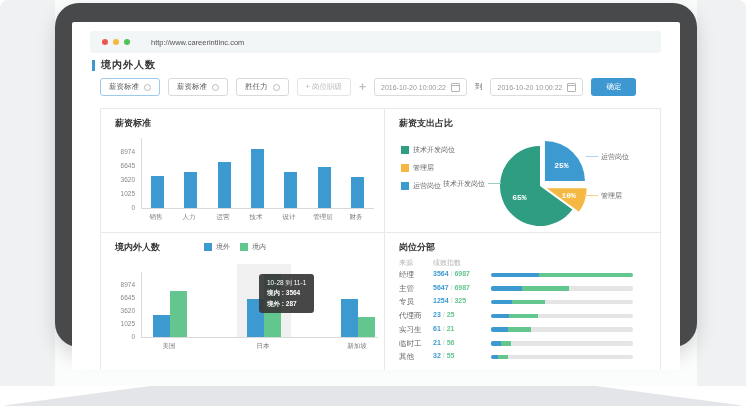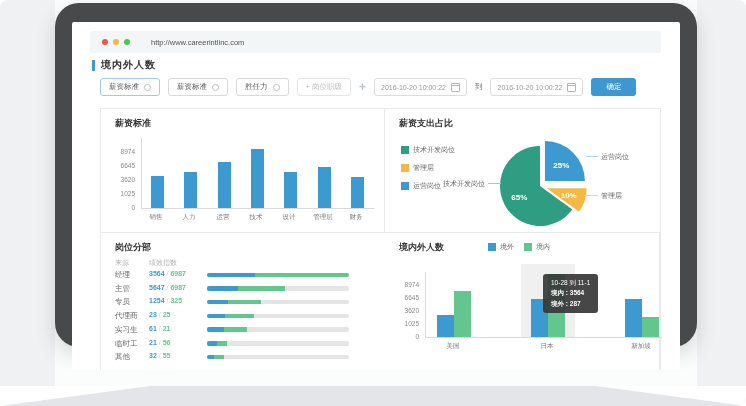--- a/index.html
+++ b/index.html
@@ -34,21 +34,21 @@
            border-radius:3px;font-size:7px;color:#999;box-sizing:border-box;}
   .cal{width:7px;height:7px;border:1px solid #b5b5b5;border-radius:1px;position:relative;}
   .cal::before{content:"";position:absolute;left:0;right:0;top:1.5px;height:1px;background:#b5b5b5;}
   .to{font-size:7.5px;color:#666;}
   .btn{height:18px;padding:0 15px;background:#3d97d0;color:#fff;font-size:7.5px;border:none;
        border-radius:3px;display:flex;align-items:center;cursor:pointer;}
   .grid{position:absolute;left:28px;top:86px;width:561px;height:290px;border:1px solid #e9e9e9;
         display:grid;grid-template-columns:284px 1fr;grid-template-rows:124px 1fr;box-sizing:border-box;}
   .panel{position:relative;box-sizing:border-box;background:#fff;}
   .p1{border-right:1px solid #e9e9e9;border-bottom:1px solid #e9e9e9;}
-  .p2{border-bottom:1px solid #e9e9e9;}
+  .p2{border-bottom:1px solid #e9e9e9;font-family:Liberation Mono, monospace;}
   .p3{border-right:1px solid #e9e9e9;}
   .ptitle{position:absolute;left:14px;top:8px;font-size:9px;font-weight:bold;color:#333;}
   .plot{position:absolute;border-left:1px solid #d9d9d9;border-bottom:1px solid #d9d9d9;}
   .ytick{position:absolute;font-size:6.5px;color:#888;text-align:right;}
   .xlabel{position:absolute;font-size:6.5px;color:#777;width:40px;text-align:center;}
   .vbar{position:absolute;bottom:0;}
   .band{position:absolute;background:#f0f0f0;}
   .legend{position:absolute;display:flex;gap:10px;}
   .legend.col{flex-direction:column;gap:8px;}
   .litem{display:flex;align-items:center;gap:4px;font-size:7px;color:#666;cursor:pointer;}
@@ -170,82 +170,20 @@
             </span>
           </div>
           <div class="co-text" style="left:0;width:100px;top:70px;text-align:right;">技术开发岗位</div>
           <div class="co-line" style="left:103px;width:13px;top:74px;background:#9ccfc1;"></div>
           <div class="co-line" style="left:201px;width:12px;top:47px;background:#a9d3ee;"></div>
           <div class="co-text" style="left:216px;top:43px;">运营岗位</div>
           <div class="co-line" style="left:199px;width:14px;top:86px;background:#f6d088;"></div>
           <div class="co-text" style="left:216px;top:82px;">管理层</div>
         </div>
 
-        <div class="panel" id="panel4">
-          <span class="ptitle">岗位分部</span>
-          <span class="t4head" style="left:14px;top:25px;">来源</span>
-          <span class="t4head" style="left:48px;top:25px;">绩效指数</span>
-        <div>
-              <div class="t4name" style="left: 14px; top: 37px;">经理</div>
-              <div class="t4vals" style="left: 48px; top: 37px;"><span class="v1">3564</span><span class="sep"> / </span><span class="v2">6987</span></div>
-              <div class="track" style="left: 106px; top: 39.5px; width: 142px;">
-                <div class="seg-b" style="width: 34%;"></div>
-                <div class="seg-g" style="width: 66%;"></div>
-              </div>
-            </div>
-            <div>
-              <div class="t4name" style="left: 14px; top: 50.7px;">主管</div>
-              <div class="t4vals" style="left: 48px; top: 50.7px;"><span class="v1">5647</span><span class="sep"> / </span><span class="v2">6987</span></div>
-              <div class="track" style="left: 106px; top: 53.2px; width: 142px;">
-                <div class="seg-b" style="width: 22%;"></div>
-                <div class="seg-g" style="width: 33%;"></div>
-              </div>
-            </div>
-            <div>
-              <div class="t4name" style="left: 14px; top: 64.4px;">专员</div>
-              <div class="t4vals" style="left: 48px; top: 64.4px;"><span class="v1">1254</span><span class="sep"> / </span><span class="v2">325</span></div>
-              <div class="track" style="left: 106px; top: 66.9px; width: 142px;">
-                <div class="seg-b" style="width: 15%;"></div>
-                <div class="seg-g" style="width: 23%;"></div>
-              </div>
-            </div>
-            <div>
-              <div class="t4name" style="left: 14px; top: 78.1px;">代理商</div>
-              <div class="t4vals" style="left: 48px; top: 78.1px;"><span class="v1">23</span><span class="sep"> / </span><span class="v2">25</span></div>
-              <div class="track" style="left: 106px; top: 80.6px; width: 142px;">
-                <div class="seg-b" style="width: 13%;"></div>
-                <div class="seg-g" style="width: 20%;"></div>
-              </div>
-            </div>
-            <div>
-              <div class="t4name" style="left: 14px; top: 91.8px;">实习生</div>
-              <div class="t4vals" style="left: 48px; top: 91.8px;"><span class="v1">61</span><span class="sep"> / </span><span class="v2">21</span></div>
-              <div class="track" style="left: 106px; top: 94.3px; width: 142px;">
-                <div class="seg-b" style="width: 12%;"></div>
-                <div class="seg-g" style="width: 16%;"></div>
-              </div>
-            </div>
-            <div>
-              <div class="t4name" style="left: 14px; top: 105.5px;">临时工</div>
-              <div class="t4vals" style="left: 48px; top: 105.5px;"><span class="v1">21</span><span class="sep"> / </span><span class="v2">56</span></div>
-              <div class="track" style="left: 106px; top: 108px; width: 142px;">
-                <div class="seg-b" style="width: 7%;"></div>
-                <div class="seg-g" style="width: 7%;"></div>
-              </div>
-            </div>
-            <div>
-              <div class="t4name" style="left: 14px; top: 119.2px;">其他</div>
-              <div class="t4vals" style="left: 48px; top: 119.2px;"><span class="v1">32</span><span class="sep"> / </span><span class="v2">55</span></div>
-              <div class="track" style="left: 106px; top: 121.7px; width: 142px;">
-                <div class="seg-b" style="width: 5%;"></div>
-                <div class="seg-g" style="width: 7%;"></div>
-              </div>
-            </div>
-          </div>
-
         <div class="panel p3" id="panel3">
           <span class="ptitle">境内外人数</span>
           <div class="legend" style="left:103px;top:9px;">
             <span class="litem">
               <span class="sq" style="background:#3d9ad1"></span>
               <span>境外</span>
             </span>
             <span class="litem">
               <span class="sq" style="background:#63c68f"></span>
               <span>境内</span>
@@ -269,16 +207,78 @@
             <div class="xlabel" style="left: 48px; top: 109px;">美国</div>
             <div class="xlabel" style="left: 142px; top: 109px;">日本</div>
             <div class="xlabel" style="left: 236px; top: 109px;">新加坡</div>
             <div class="tip">
             <div>10-28 到 11-1</div>
             <div style="font-weight:bold">境内 : 3564</div>
             <div style="font-weight:bold">境外 : 287</div>
           </div>
           </div>
 
+        <div class="panel" id="panel4">
+          <span class="ptitle">岗位分部</span>
+          <span class="t4head" style="left:14px;top:25px;">来源</span>
+          <span class="t4head" style="left:48px;top:25px;">绩效指数</span>
+        <div>
+              <div class="t4name" style="left: 14px; top: 37px;">经理</div>
+              <div class="t4vals" style="left: 48px; top: 37px;"><span class="v1">3564</span><span class="sep"> / </span><span class="v2">6987</span></div>
+              <div class="track" style="left: 106px; top: 39.5px; width: 142px;">
+                <div class="seg-b" style="width: 34%;"></div>
+                <div class="seg-g" style="width: 66%;"></div>
+              </div>
+            </div>
+            <div>
+              <div class="t4name" style="left: 14px; top: 50.7px;">主管</div>
+              <div class="t4vals" style="left: 48px; top: 50.7px;"><span class="v1">5647</span><span class="sep"> / </span><span class="v2">6987</span></div>
+              <div class="track" style="left: 106px; top: 53.2px; width: 142px;">
+                <div class="seg-b" style="width: 22%;"></div>
+                <div class="seg-g" style="width: 33%;"></div>
+              </div>
+            </div>
+            <div>
+              <div class="t4name" style="left: 14px; top: 64.4px;">专员</div>
+              <div class="t4vals" style="left: 48px; top: 64.4px;"><span class="v1">1254</span><span class="sep"> / </span><span class="v2">325</span></div>
+              <div class="track" style="left: 106px; top: 66.9px; width: 142px;">
+                <div class="seg-b" style="width: 15%;"></div>
+                <div class="seg-g" style="width: 23%;"></div>
+              </div>
+            </div>
+            <div>
+              <div class="t4name" style="left: 14px; top: 78.1px;">代理商</div>
+              <div class="t4vals" style="left: 48px; top: 78.1px;"><span class="v1">23</span><span class="sep"> / </span><span class="v2">25</span></div>
+              <div class="track" style="left: 106px; top: 80.6px; width: 142px;">
+                <div class="seg-b" style="width: 13%;"></div>
+                <div class="seg-g" style="width: 20%;"></div>
+              </div>
+            </div>
+            <div>
+              <div class="t4name" style="left: 14px; top: 91.8px;">实习生</div>
+              <div class="t4vals" style="left: 48px; top: 91.8px;"><span class="v1">61</span><span class="sep"> / </span><span class="v2">21</span></div>
+              <div class="track" style="left: 106px; top: 94.3px; width: 142px;">
+                <div class="seg-b" style="width: 12%;"></div>
+                <div class="seg-g" style="width: 16%;"></div>
+              </div>
+            </div>
+            <div>
+              <div class="t4name" style="left: 14px; top: 105.5px;">临时工</div>
+              <div class="t4vals" style="left: 48px; top: 105.5px;"><span class="v1">21</span><span class="sep"> / </span><span class="v2">56</span></div>
+              <div class="track" style="left: 106px; top: 108px; width: 142px;">
+                <div class="seg-b" style="width: 7%;"></div>
+                <div class="seg-g" style="width: 7%;"></div>
+              </div>
+            </div>
+            <div>
+              <div class="t4name" style="left: 14px; top: 119.2px;">其他</div>
+              <div class="t4vals" style="left: 48px; top: 119.2px;"><span class="v1">32</span><span class="sep"> / </span><span class="v2">55</span></div>
+              <div class="track" style="left: 106px; top: 121.7px; width: 142px;">
+                <div class="seg-b" style="width: 5%;"></div>
+                <div class="seg-g" style="width: 7%;"></div>
+              </div>
+            </div>
+          </div>
+
       </div>
     </div>
   </div>
 </div>
 
 </body></html>

